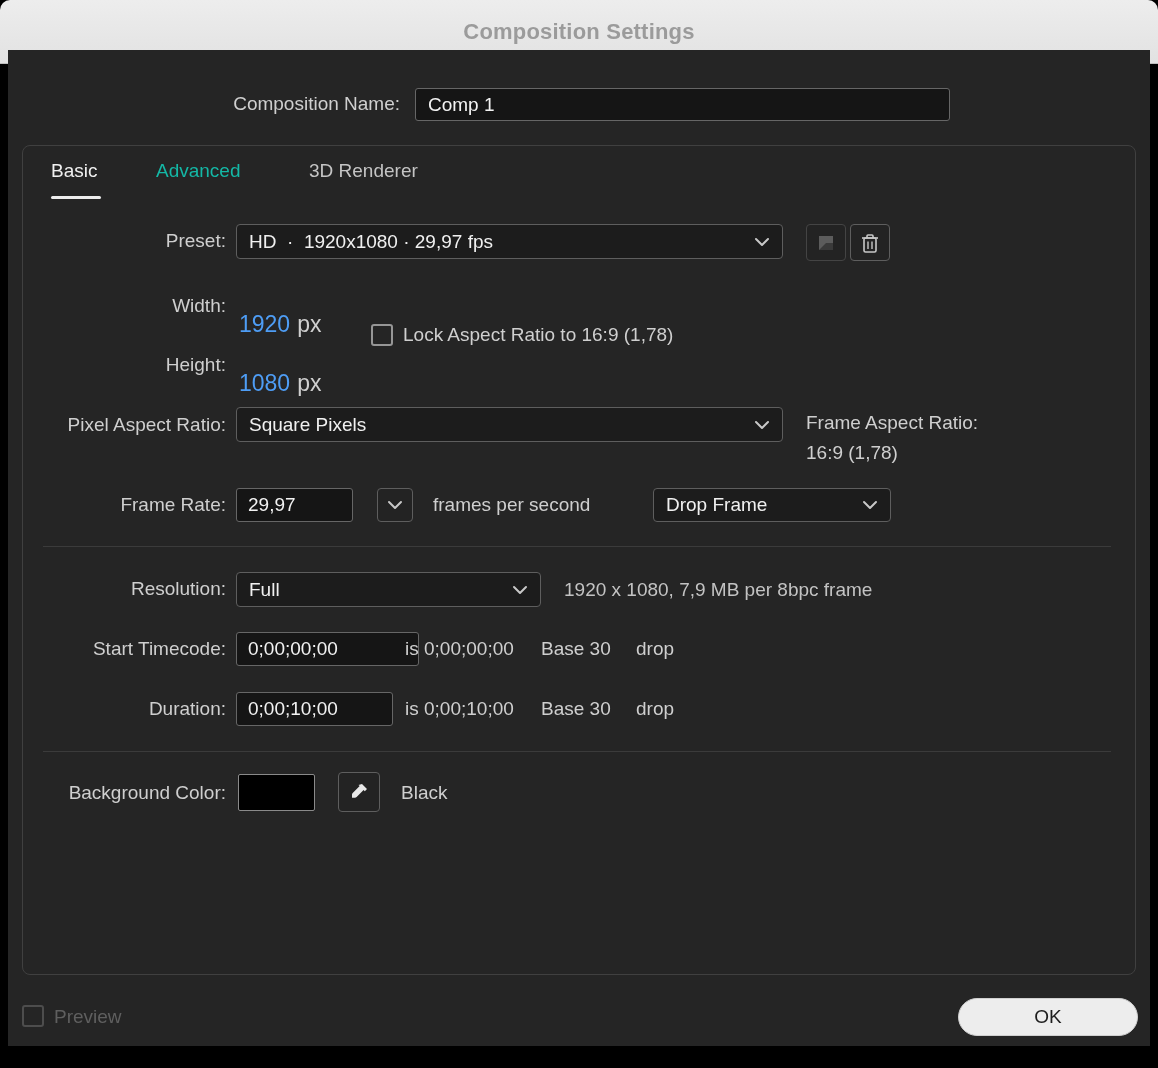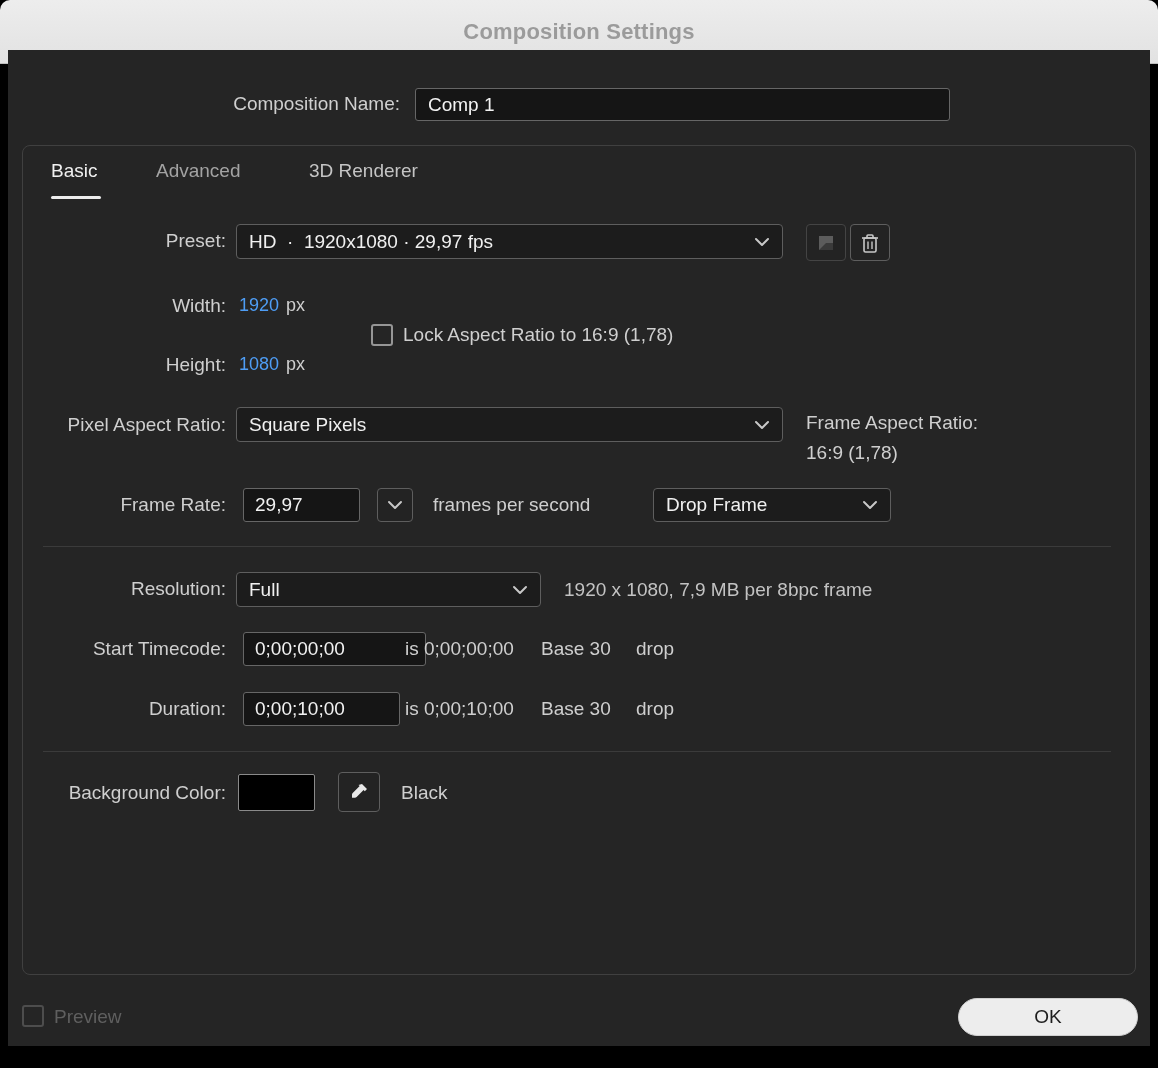--- a/index.html
+++ b/index.html
@@ -28,45 +28,45 @@
                     color:#f2f2f2; font-size:19px; padding:0 12px;
                     font-family:"Liberation Sans", sans-serif; outline:none; }
 
   
   .panel { position:absolute; left:14px; top:95px; width:1114px; height:830px;
            border:1px solid #404040; border-radius:8px; }
 
   
   .tab { position:absolute; top:14px; font-size:19px; cursor:default; }
   .tab-basic { left:28px; color:#f0f0f0;text-align:center; }
-  .tab-advanced { left:133px; color:#a3a3a3; }
+  .tab-advanced { left:133px; color:#14b8a6; }
   .tab-renderer { left:286px; color:#c4c4c4; }
   .tab-underline { position:absolute; left:28px; top:50px; width:50px; height:3px;
                    background:#ededed; border-radius:2px; }
 
   
   .ctrl { position:absolute; background:#1c1c1c; border:1px solid #5e5e5e; border-radius:4px;
           display:flex; align-items:center; color:#f0f0f0; font-size:19px; }
   .dropdown { padding:0 12px; justify-content:space-between; cursor:default; }
   .dropdown .val { white-space:pre; }
   .txtinput { background:#151515; border:1px solid #666; border-radius:3px; color:#f2f2f2;
               font-size:19px; padding:0 11px; position:absolute;
-              font-family:"Liberation Sans", sans-serif; outline:none;margin-left:7px; }
+              font-family:"Liberation Sans", sans-serif; outline:none; }
   .iconbtn { position:absolute; background:#232323; border:1px solid #5e5e5e; border-radius:4px;
              display:flex; align-items:center; justify-content:center; cursor:default; }
 
   
   .flabel { position:absolute; left:0; width:203px; text-align:right;
             color:#cfcfcf; font-size:19px; line-height:22px; }
 
   .preset-dd   { left:213px; top:78px;  width:547px; height:35px; }
   .preset-save { left:783px; top:78px;  width:40px;  height:37px; }
   .preset-del  { left:827px; top:78px;  width:40px;  height:37px; }
 
-  .dim-val { position:absolute; left:216px; font-size:18px; }
+  .dim-val { position:absolute; left:216px; font-size:23px;margin-top:16px; }
   .dim-val .num { color:#4e9df5; }
   .dim-val .unit { color:#cfcfcf; margin-left:7px; }
 
   .checkbox { position:absolute; width:22px; height:22px; border:2px solid #969696;
               border-radius:3px; background:transparent; }
   .lock-checkbox { left:348px; top:178px; }
   .lock-label { left:380px; top:178px; }
 
   .par-dd { left:213px; top:261px; width:547px; height:35px; }
   .far-block { position:absolute; left:783px; top:262px; color:#cfcfcf;

